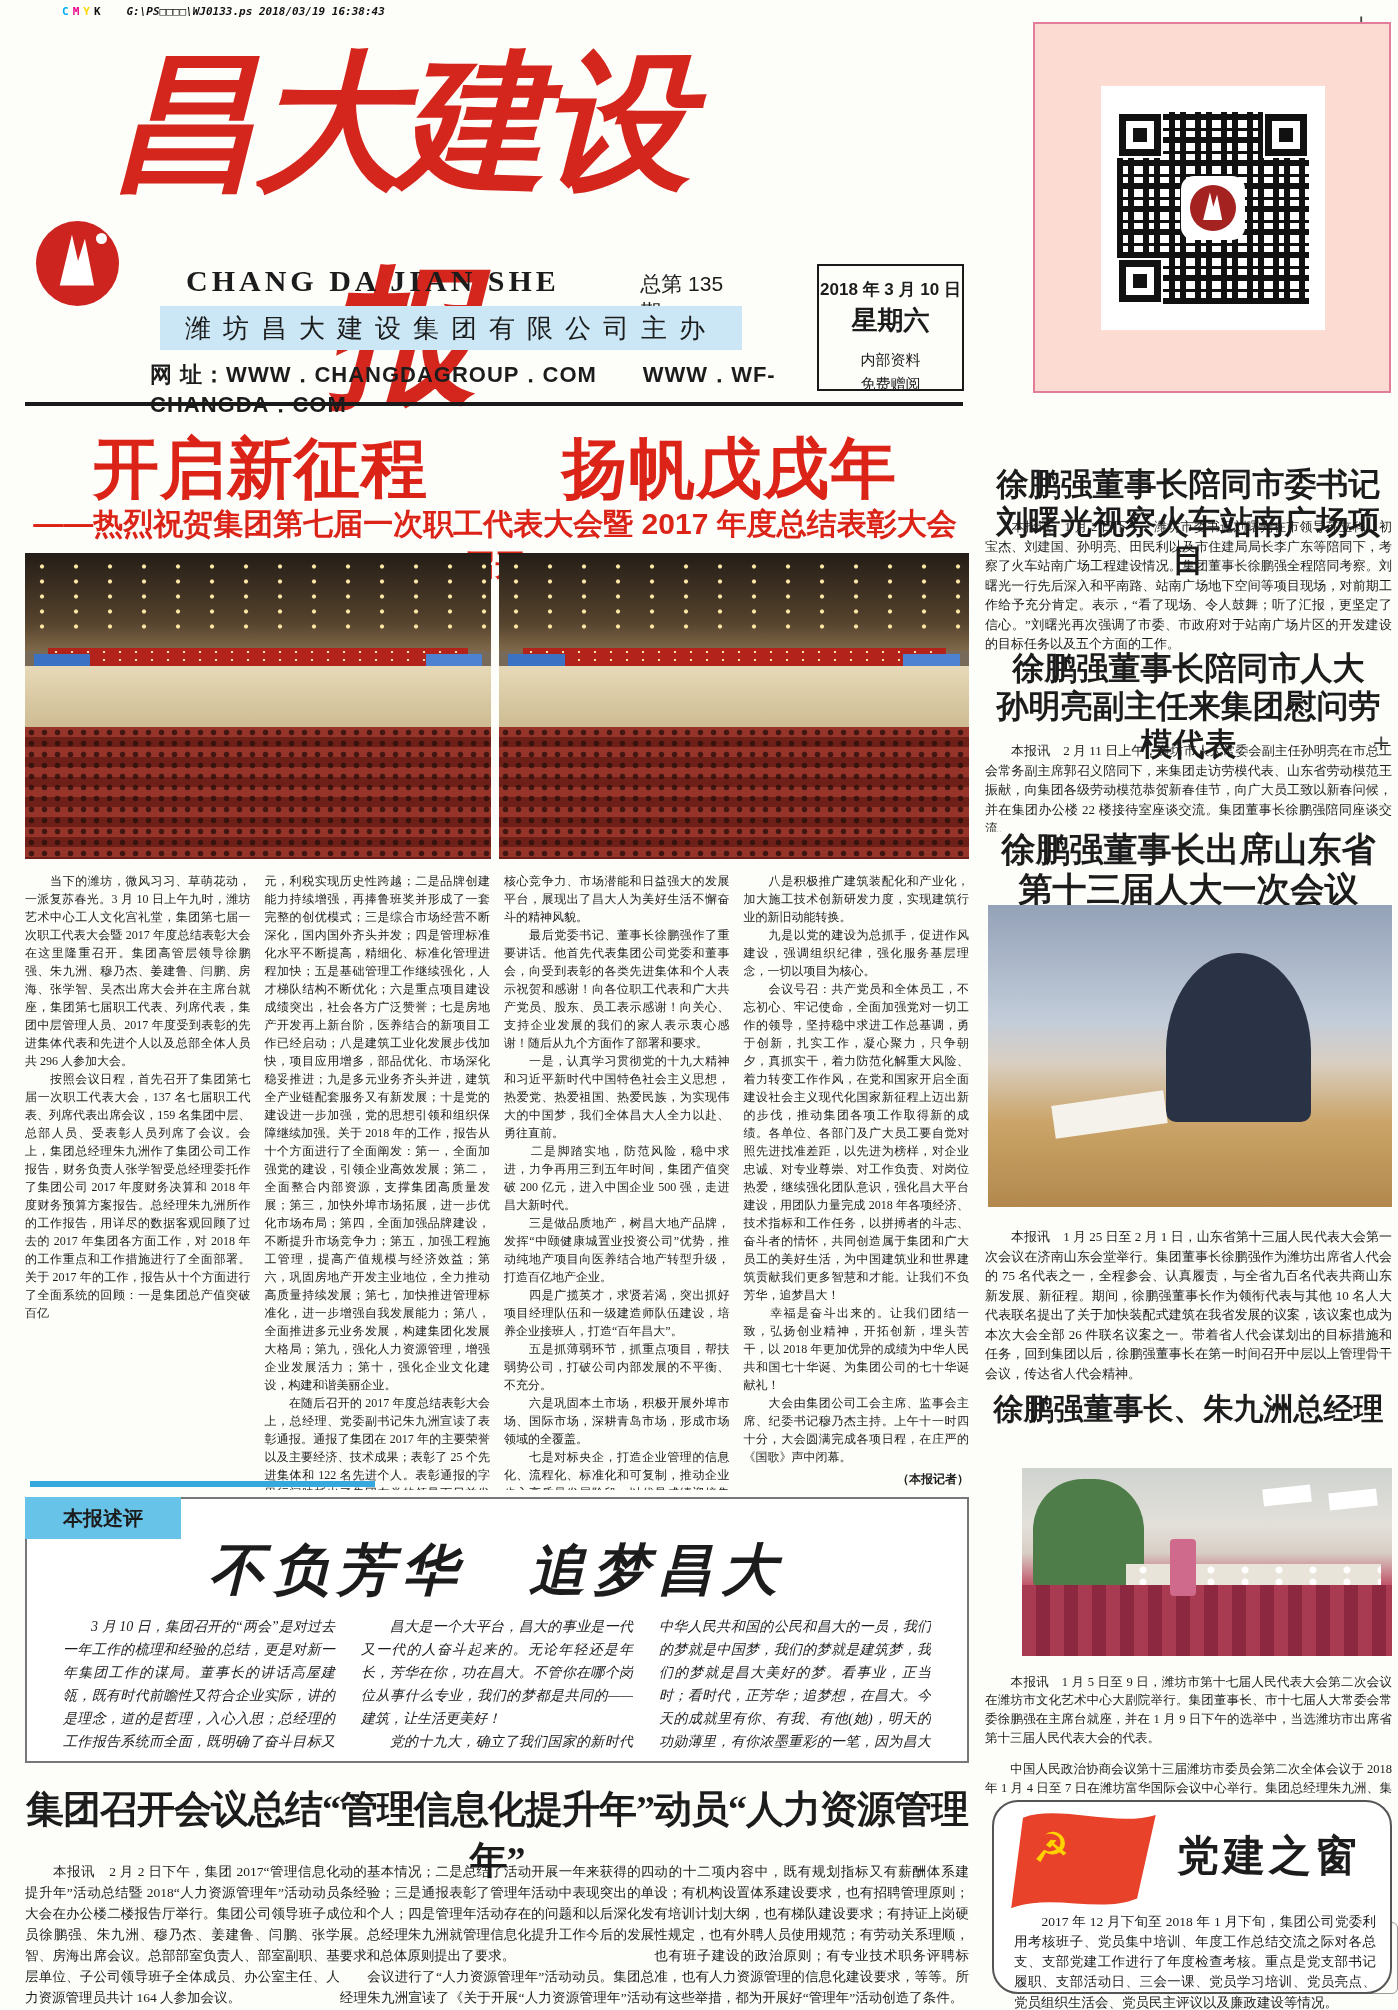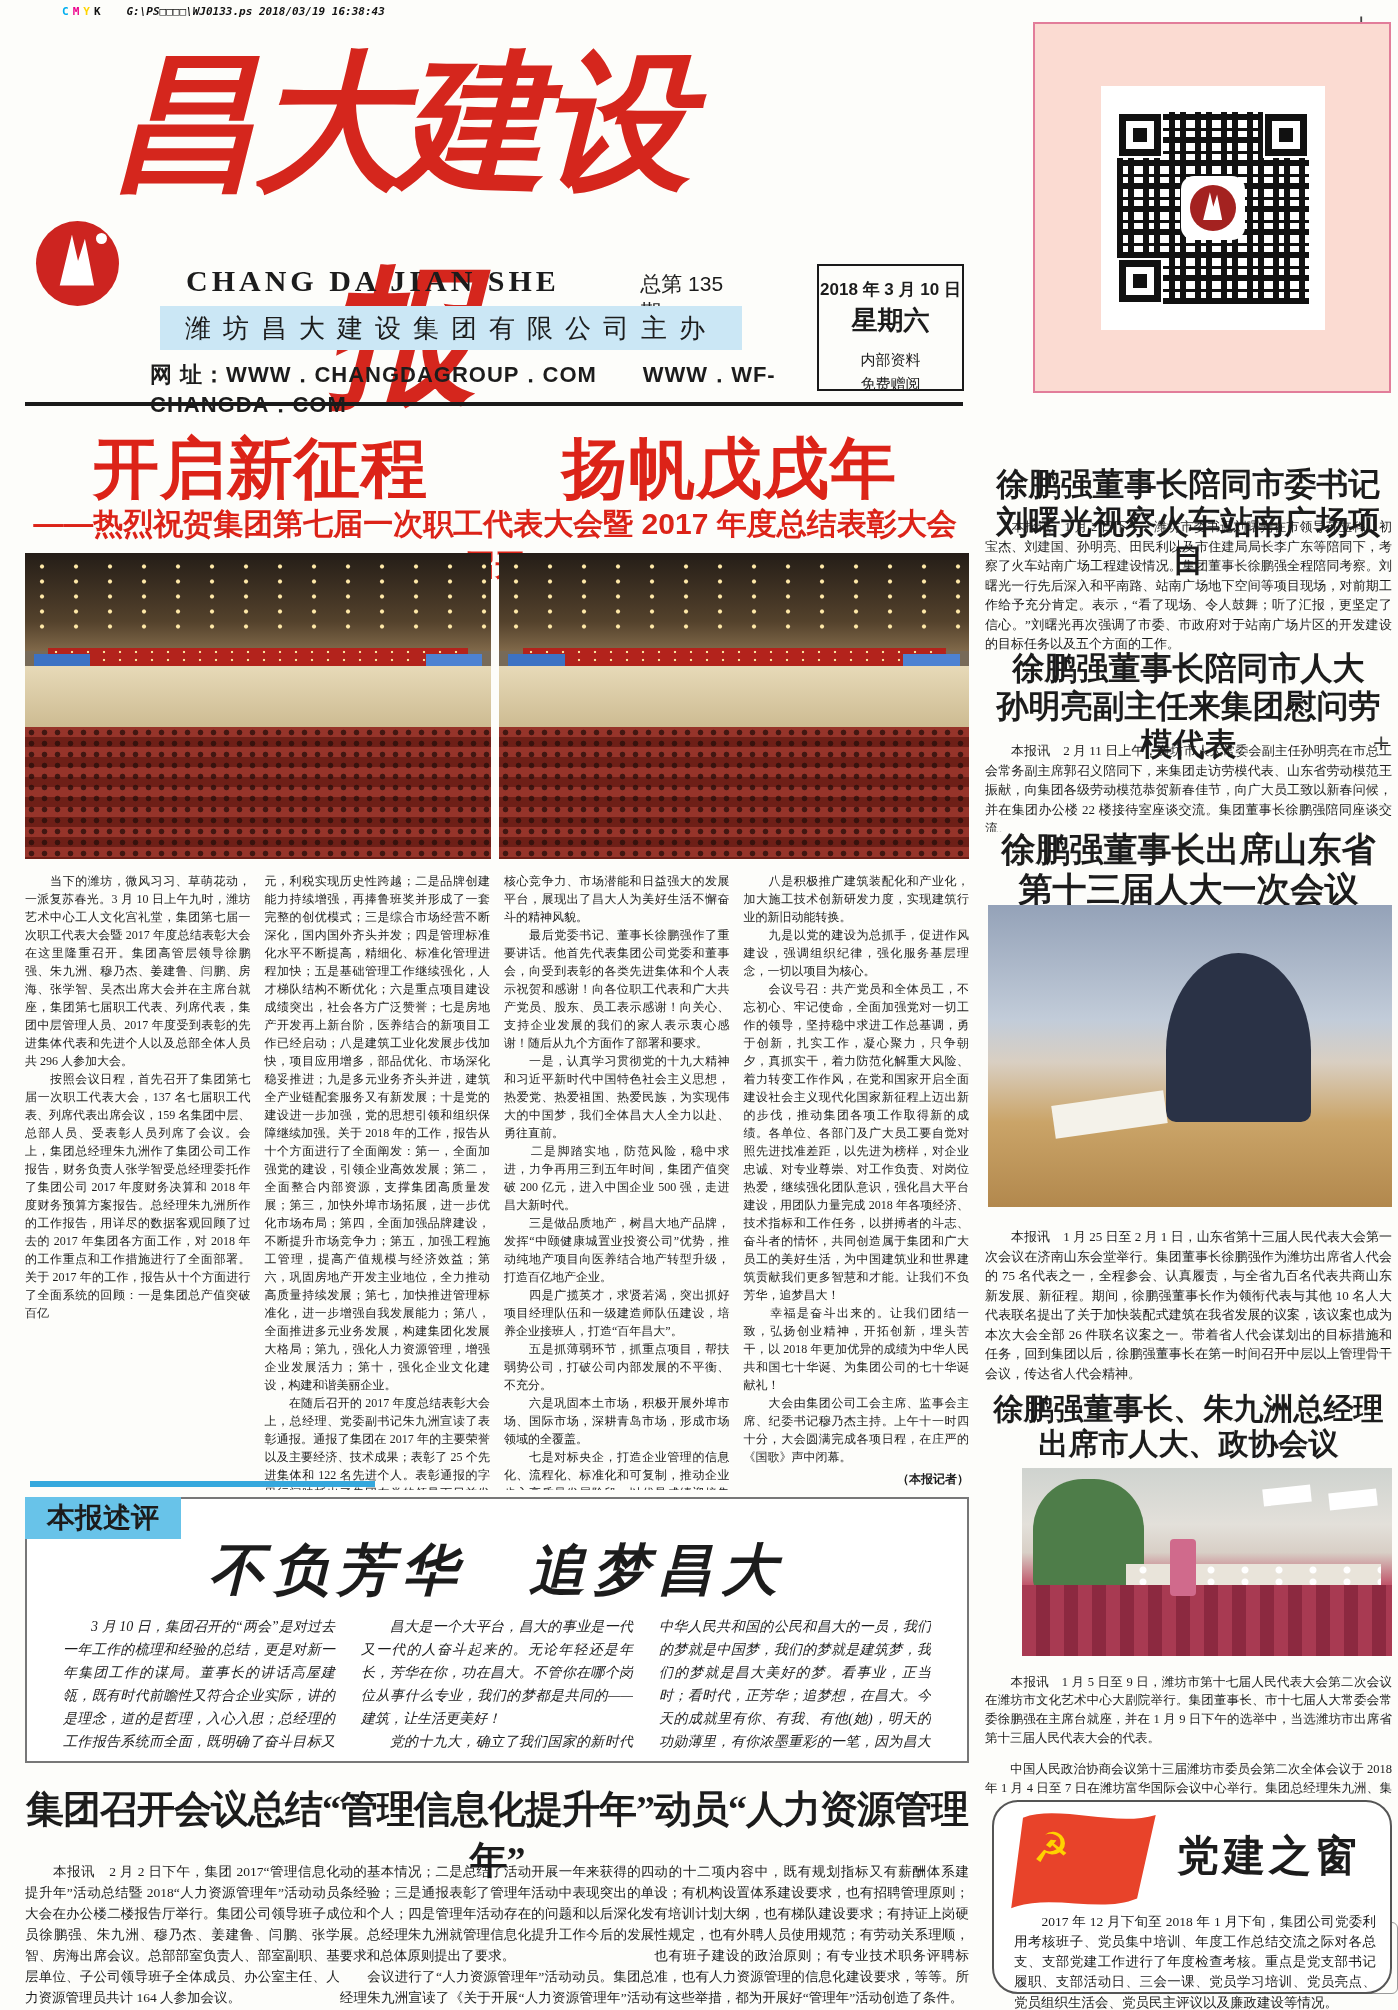--- a/index.html
+++ b/index.html
@@ -67,21 +67,21 @@
   .ph-hall .audience::after{content:"";position:absolute;inset:0;
     background-image:radial-gradient(circle,#260d0a 2.4px,transparent 3.2px);background-size:13px 11px;opacity:.75;}
   .lead-cols{left:25px;top:872px;width:944px;height:618px;display:flex;gap:14px;overflow:hidden;}
   .lead-cols .col{flex:1;font-size:12px;line-height:1.5;text-align:justify;}
   .col p{margin:0;}
   .byline{text-align:right;font-weight:bold;margin-top:4px;}
   .blue-artifact{left:30px;top:1481px;width:345px;height:6px;background:#35a8dd;}
   
   .ed-box{left:25px;top:1497px;width:944px;height:266px;border:2px solid #777;background:#fff;box-sizing:border-box;}
   .ed-label{position:absolute;left:-2px;top:-2px;width:156px;height:42px;background:#68c3e9;line-height:42px;text-align:center;
-    font-family:"Liberation Sans","DejaVu Sans",sans-serif;font-size:28px;font-weight:bold;}
+    font-family:"Liberation Sans","DejaVu Sans",sans-serif;font-size:20px;font-weight:bold;}
   .ed-title{margin-top:34px;text-align:center;font-size:56px;font-weight:bold;letter-spacing:8px;font-style:italic;}
   .ed-cols{position:absolute;left:36px;right:36px;top:116px;bottom:12px;display:flex;gap:26px;overflow:hidden;}
   .ed-cols .col{flex:1;font-size:14px;line-height:1.65;font-style:italic;text-align:justify;}
   
   .bot-headline{left:25px;top:1784px;width:944px;text-align:center;font-weight:900;font-size:38px;letter-spacing:-1px;}
   .bot-cols{left:25px;top:1862px;width:944px;height:148px;display:flex;overflow:hidden;}
   .bot-cols .col{flex:1;font-size:13.5px;line-height:1.55;text-align:justify;}
   
   .sb-head{left:985px;width:407px;text-align:center;font-weight:900;line-height:1.18;}
   .sb-head .l{display:block;}
@@ -280,21 +280,20 @@
   <div class="photo ph3 ph-congress"></div>
   <div class="abs sb-body b3">
     <div>
         <p>　　本报讯　1 月 25 日至 2 月 1 日，山东省第十三届人民代表大会第一次会议在济南山东会堂举行。集团董事长徐鹏强作为潍坊出席省人代会的 75 名代表之一，全程参会、认真履责，与全省九百名代表共商山东新发展、新征程。期间，徐鹏强董事长作为领衔代表与其他 10 名人大代表联名提出了关于加快装配式建筑在我省发展的议案，该议案也成为本次大会全部 26 件联名议案之一。带着省人代会谋划出的目标措施和任务，回到集团以后，徐鹏强董事长在第一时间召开中层以上管理骨干会议，传达省人代会精神。</p>
       </div>
 
   </div>
 
   <div class="abs sb-head h4">
     <span class="l">徐鹏强董事长、朱九洲总经理</span>
-    <span class="l">出席市人大、政协会议</span>
   </div>
   <div class="photo ph4 ph-meeting">
     <div class="person"></div>
     <div class="tabletop"></div>
     <div class="skirt"></div>
     <div class="thermos"></div>
     <div class="plate pl1"></div>
     <div class="plate pl2"></div>
   </div>
   <div class="abs sb-body b4">

